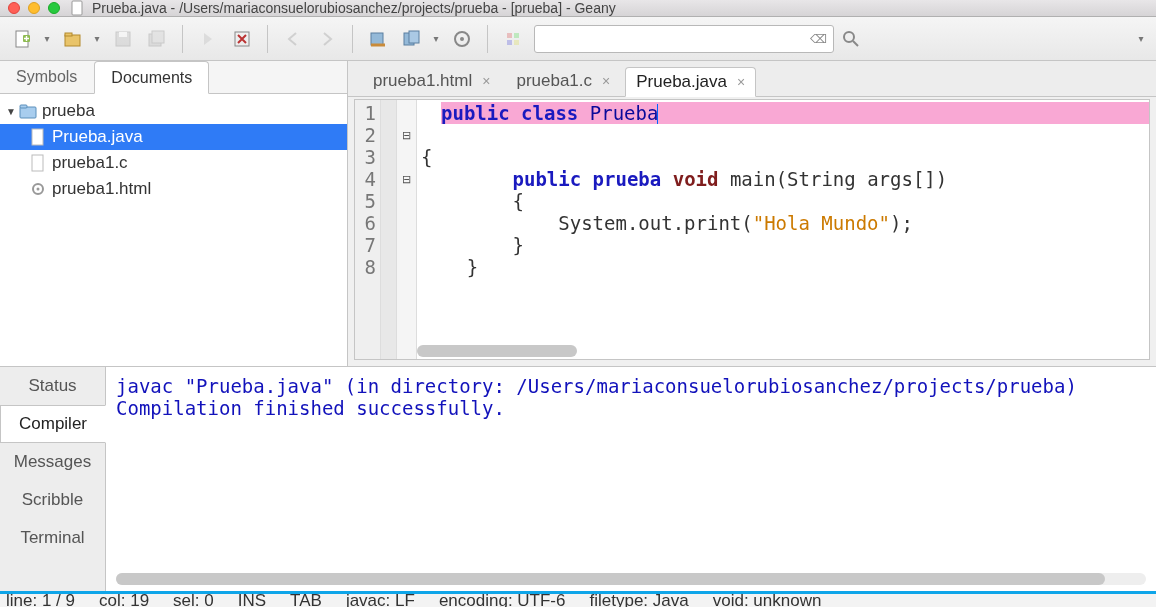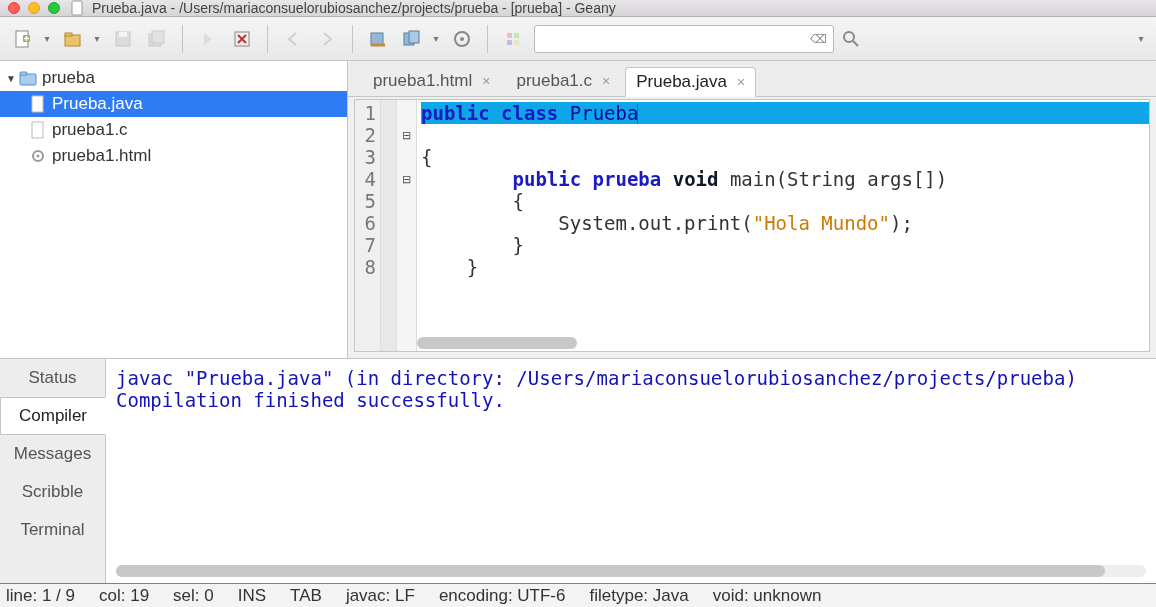--- a/index.html
+++ b/index.html
@@ -45,39 +45,39 @@
 .editor-area { flex:1; display:flex; flex-direction:column; background:#f0f0f0; min-width:0;}
 .editor-tabs { height:36px; display:flex; align-items:flex-end; padding-left:14px; border-bottom:1px solid #c5c5c5; background:#ededed;}
 .etab { height:30px; display:flex; align-items:center; padding:0 10px; font-size:17px; color:#555; border:1px solid transparent; margin-right:4px;}
 .etab.active { background:#fff; border:1px solid #c5c5c5; border-bottom:1px solid #fff; border-top-left-radius:4px; border-top-right-radius:4px; margin-bottom:-1px; color:#222;}
 .etab .close-x { margin-left:10px; color:#999; font-size:14px; }
 .editor-body { flex:1; display:flex; background:#fff; border:1px solid #c5c5c5; margin:2px 6px 6px 6px; min-height:0; position:relative;}
 .gutter-ln { width:26px; background:#efefef; text-align:right; padding:2px 4px 0 0; font-family:Menlo,monospace; font-size:19px; color:#777; line-height:22px; border-right:1px solid #ddd;}
 .gutter-marker { width:16px; background:#e8e8e8; padding-top:2px; font-family:monospace; font-size:12px; color:#666; line-height:22px; text-align:center; border-right:1px solid #ddd;}
 .gutter-fold { width:20px; background:#f5f5f5; padding-top:2px; line-height:22px; text-align:center; font-size:11px; color:#555; border-right:1px solid #ddd;}
 .code { flex:1; font-family:Menlo,monospace; font-size:19px; line-height:22px; padding:2px 0 0 4px; white-space:pre; overflow:auto;}
-.hl-line { background:#0ea5e9; display:block; }
+.hl-line { background:#f9a8d4; display:block;margin-left:20px; }
 .kw { color:#1a1abf; font-weight:bold; }
-.kw2 { color:#0f172a; font-weight:bold; }
+.kw2 { color:#7f1d1d; font-weight:bold; }
 .cls { color:#0a0a9a; }
 .str { color:#cc7a00; }
 .cursor { display:inline-block; width:1px; height:20px; background:#0066ff; vertical-align:text-bottom; margin-left:-1px;}
 .hscroll { position:absolute; bottom:2px; left:62px; width:160px; height:12px; background:#c8c8c8; border-radius:6px;}
 
 
 .bottom-panel { height:225px; display:flex; border-top:1px solid #c5c5c5; background:#fff; }
 .msg-tabs { width:106px; background:#ededed; border-right:1px solid #c5c5c5; display:flex; flex-direction:column;}
 .mtab { height:38px; display:flex; align-items:center; justify-content:center; font-size:17px; color:#555; border-bottom:1px solid transparent;}
 .mtab.active { background:#fff; border:1px solid #c5c5c5; border-right:1px solid #fff; margin-right:-1px; color:#222;}
 .msg-body { flex:1; font-family:Menlo,monospace; font-size:19px; color:#1212bb; padding:8px 10px; position:relative; overflow:hidden;}
 .bhscroll { position:absolute; bottom:6px; left:10px; right:10px; height:12px; background:#eee; border-radius:6px;}
 .bhscroll::before { content:''; position:absolute; left:0; top:0; width:96%; height:100%; background:#c8c8c8; border-radius:6px;}
 
 
-.statusbar { height:24px; background:#f3f3f3; border-top:1px solid #0ea5e9; display:flex; align-items:center; font-size:17px; color:#333; padding:0 6px;}
+.statusbar { height:16px; background:#f3f3f3; border-top:3px solid #0ea5e9; display:flex; align-items:center; font-size:17px; color:#333; padding:0 6px;}
 .sb-item { margin-right:24px; }
 
 
 svg { display:block; }
 .folder-svg rect{ fill:#a8cdee; stroke:#5a8fbb; }
 .page-svg { fill:#fff; stroke:#999; }
 </style>
 </head>
 <body>
 
@@ -185,20 +185,24 @@
         <path d="M12 12 l5 5" stroke="#888" stroke-width="2"></path>
       </svg>
     </div>
   <div class="spacer"></div>
   <div class="tdrop">▾</div>
 </div>
 
 <div class="main-split">
 
   <div class="sidebar">
+    <div class="sidebar-tabs">
+      <div class="stab">Symbols</div>
+      <div class="stab active">Documents</div>
+    </div>
     <div class="tree">
       <div class="tree-row">
         <span class="disclosure">▼</span>
         <span class="ticon">
             <svg class="folder-svg" width="18" height="16" viewBox="0 0 18 16">
               <rect x="1" y="4" width="16" height="11" rx="1"></rect>
               <rect x="1" y="2" width="7" height="3" rx="1"></rect>
             </svg>
           </span>
         <span>prueba</span>

